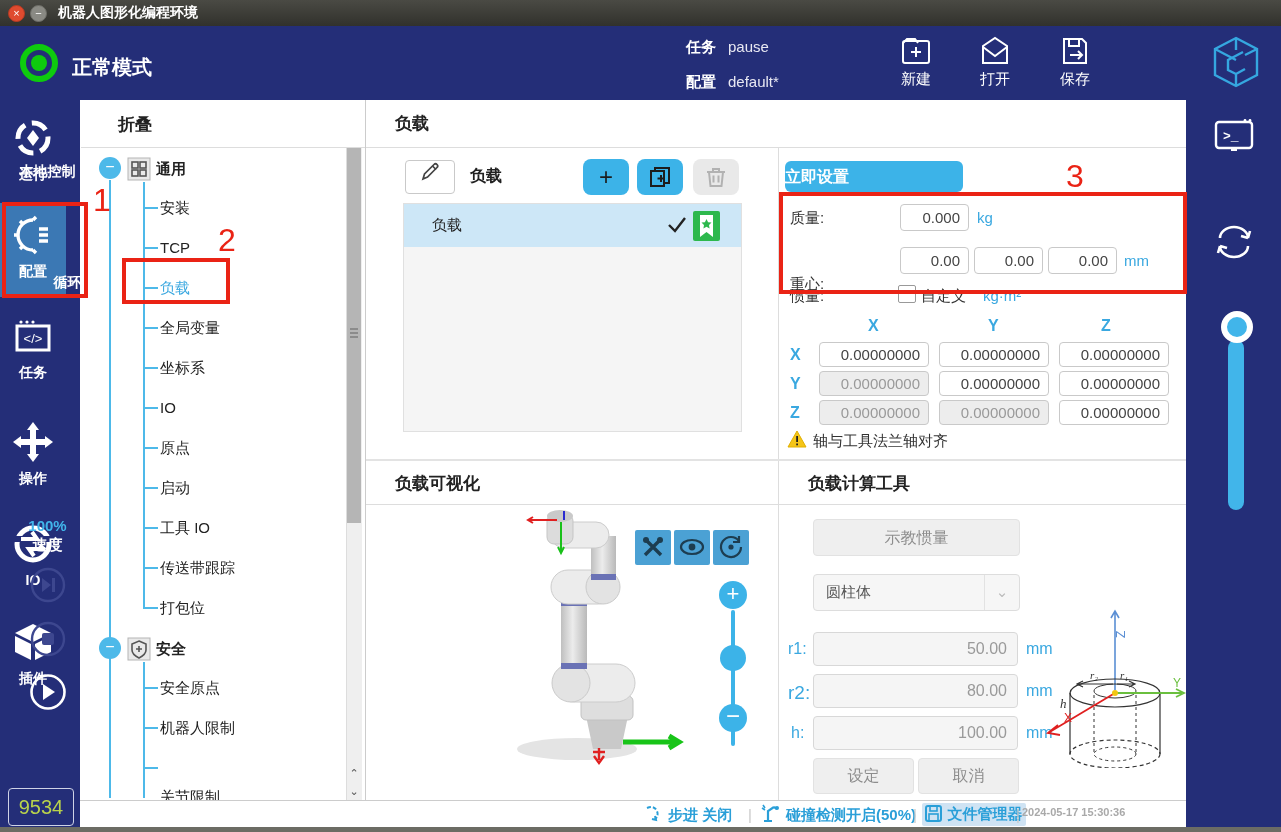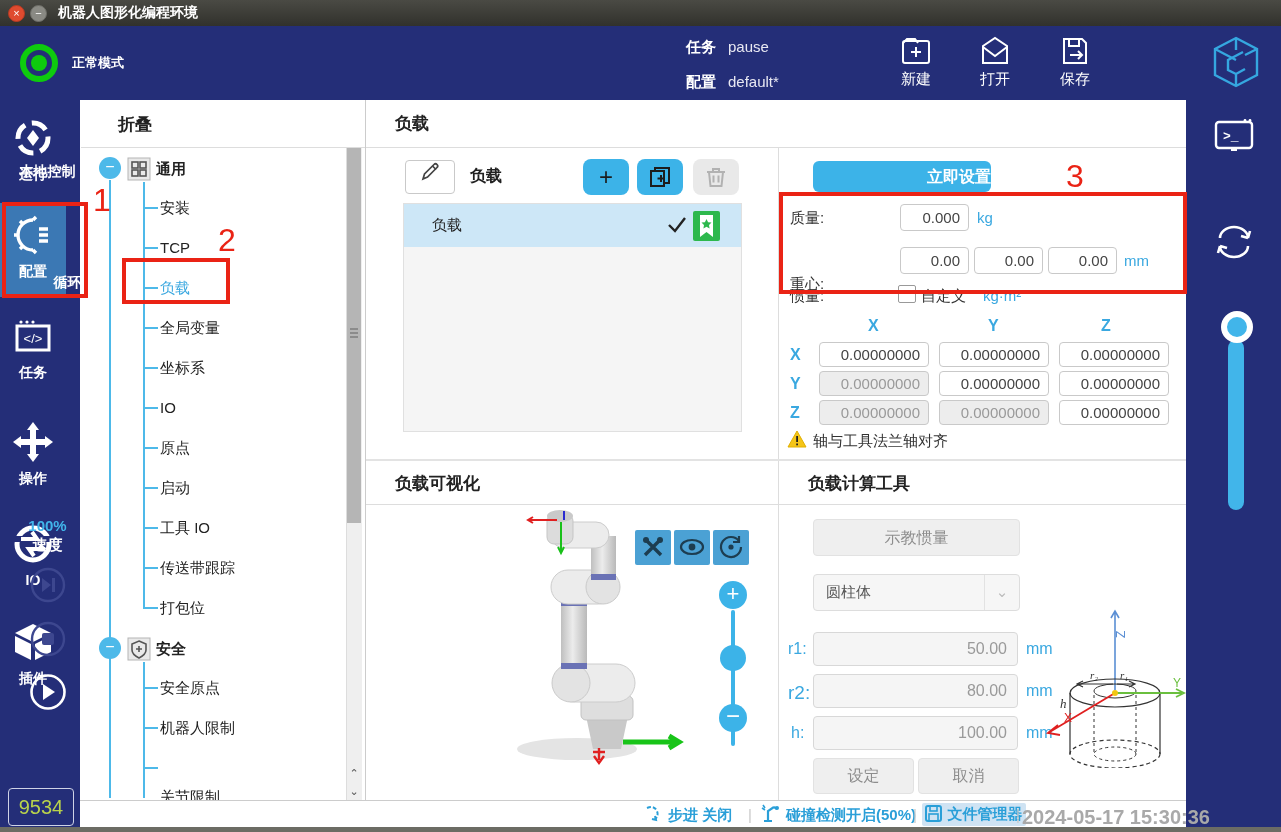--- a/index.html
+++ b/index.html
@@ -9,21 +9,21 @@
   
   .titlebar{left:0;top:0;width:1281px;height:26px;background:linear-gradient(#4a4a44,#31312c);border-bottom:1px solid #1d1d1a;}
   .tl-btn{width:15px;height:15px;border-radius:50%;top:5px;color:#fff;font-size:11px;line-height:14px;text-align:center;}
   .tl-close{left:8px;background:#df4b2f;border:1px solid #b93a22;}
   .tl-min{left:30px;background:#8a8a84;border:1px solid #6e6e68;}
   .win-title{left:58px;top:4px;color:#fff;font-size:14px;font-weight:bold;}
   
   .header{left:0;top:26px;width:1281px;height:74px;background:#242e78;}
   .mode-ring{left:20px;top:44px;width:26px;height:26px;border:6px solid #0ecb0e;border-radius:50%;background:#242e78;}
   .mode-dot{left:31px;top:55px;width:16px;height:16px;border-radius:50%;background:#0ecb0e;}
-  .mode-label{left:72px;top:54px;color:#fff;font-size:13px;font-weight:bold;}
+  .mode-label{left:72px;top:54px;color:#fff;font-size:20px;font-weight:bold;}
   .hdr-k{color:#fff;font-weight:bold;font-size:15px;}
   .hdr-v{color:#e8e8f2;font-size:15px;}
   .hdr-act{color:#fff;font-size:15px;text-align:center;width:64px;}
   .hdr-act svg{display:block;margin:0 auto 2px auto;}
   
   .leftbar{left:0;top:100px;width:80px;height:732px;background:#242e78;}
   .side-item{left:0;width:66px;height:92px;text-align:center;color:#fff;cursor:pointer;}
   .side-item .lbl{font-size:14px;font-weight:bold;margin-top:2px;}
   .side-item svg{margin-top:10px;}
   .side-active{background:#3b78b4;}
@@ -47,38 +47,38 @@
   .rednum{color:#ea2315;font-size:32px;z-index:40;font-family:"Liberation Sans",sans-serif;}
   
   .main-title{left:395px;top:112px;font-size:17px;font-weight:bold;color:#222;}
   .panel-title{font-size:17px;font-weight:bold;color:#222;}
   .btn-cyan{background:#3cb3e8;border-radius:8px;text-align:center;cursor:pointer;}
   .btn-gray{background:#e9e9e9;border-radius:8px;text-align:center;}
   .editbtn{left:405px;top:160px;width:48px;height:32px;border:1px solid #c9c9c9;border-radius:4px;background:#fff;text-align:center;line-height:30px;}
   .listbox{left:403px;top:203px;width:337px;height:227px;background:#f5f5f5;border:1px solid #e0e0e0;}
   .listrow{left:0;top:0;width:337px;height:43px;background:#cde7f7;}
   .applybtn{left:785px;top:161px;width:178px;height:31px;background:#3cb3e8;border-radius:6px;color:#fff;font-weight:bold;
-            font-size:16px;text-align:right;line-height:31px;z-index:45;margin-left:28px;}
+            font-size:16px;text-align:left;line-height:31px;z-index:45;}
   .fld{border:1px solid #c9c9c9;border-radius:4px;background:#fff;font-size:15px;color:#444;text-align:right;padding-right:8px;box-sizing:border-box;}
   .fld.dis{background:#ededed;color:#999;}
   .unit{color:#3aa8e0;font-size:15px;}
   .flabel{font-size:15px;color:#333;}
   .axis-cyan{color:#3aa8e0;font-size:16px;font-weight:bold;}
   .gray-input{border:1px solid #d8d8d8;border-radius:4px;background:#f5f5f5;font-size:16px;color:#9a9a9a;text-align:right;padding-right:10px;box-sizing:border-box;}
   .calcbtn{background:#efefef;border:1px solid #e2e2e2;border-radius:4px;color:#8d8d8d;font-size:16px;text-align:center;}
   .vizbtn{width:36px;height:35px;background:#4ba1d4;border-radius:2px;top:530px;}
   .zoomball{border-radius:50%;background:#3cb3e8;color:#fff;text-align:center;}
   
   .rightbar{left:1186px;top:100px;width:95px;height:732px;background:#242e78;}
   .rb-label{width:95px;text-align:center;color:#fff;font-size:14px;font-weight:bold;left:0;}
   .roundbtn{left:0;width:95px;text-align:center;}
   
   .statusbar{left:80px;top:800px;width:1106px;height:27px;background:#fff;border-top:1px solid #ccc;box-sizing:border-box;}
   .st-cyan{color:#2a9fd8;font-size:15px;font-weight:bold;}
-  .st-gray{color:#a9a9a9;font-size:20px;font-weight:bold;}
+  .st-gray{color:#a9a9a9;font-size:11px;font-weight:bold;}
   .st-div{color:#c9c9c9;font-size:15px;}
   .fm-hl{background:#cfe3f3;border-radius:2px;padding:1px 4px 2px 2px;}
   .bottomstrip{left:0;top:827px;width:1281px;height:5px;background:#6c6c64;}
 </style>
 </head>
 <body>
 
 <div class="abs titlebar"></div>
 <div class="abs tl-btn tl-close">×</div>
 <div class="abs tl-btn tl-min">−</div>

